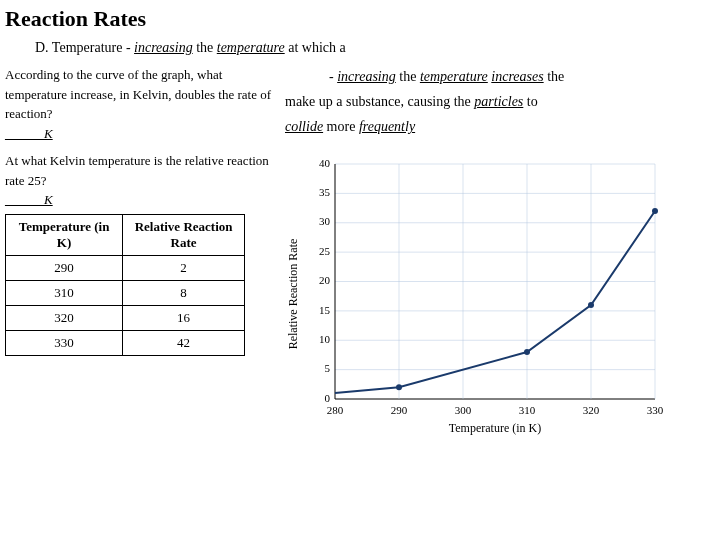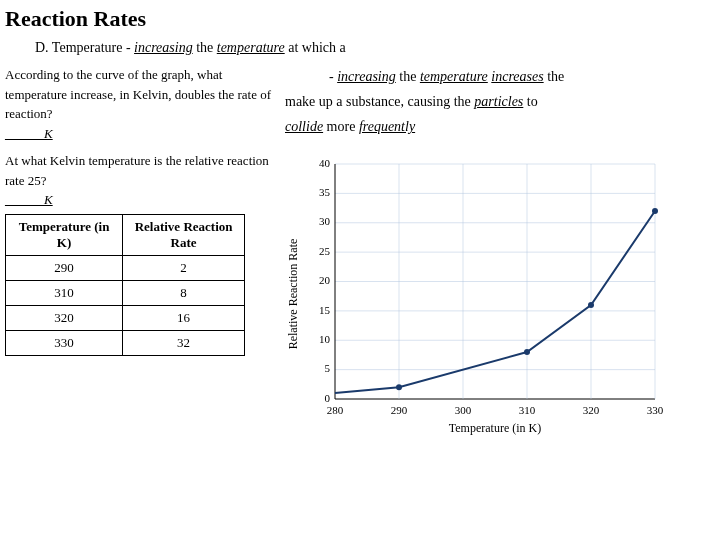--- a/index.html
+++ b/index.html
@@ -133,21 +133,21 @@
             <tr>
               <td>310</td>
               <td>8</td>
             </tr>
             <tr>
               <td>320</td>
               <td>16</td>
             </tr>
             <tr>
               <td>330</td>
-              <td>32</td>
+              <td>42</td>
             </tr>
           </tbody>
       </table>
     </div>
 
     <div class="right-panel">
 
       <div class="body-text" style="margin-bottom:2px;margin-left:44px;">
         <span>- </span>
         <span class="fill-blank">increasing</span>

